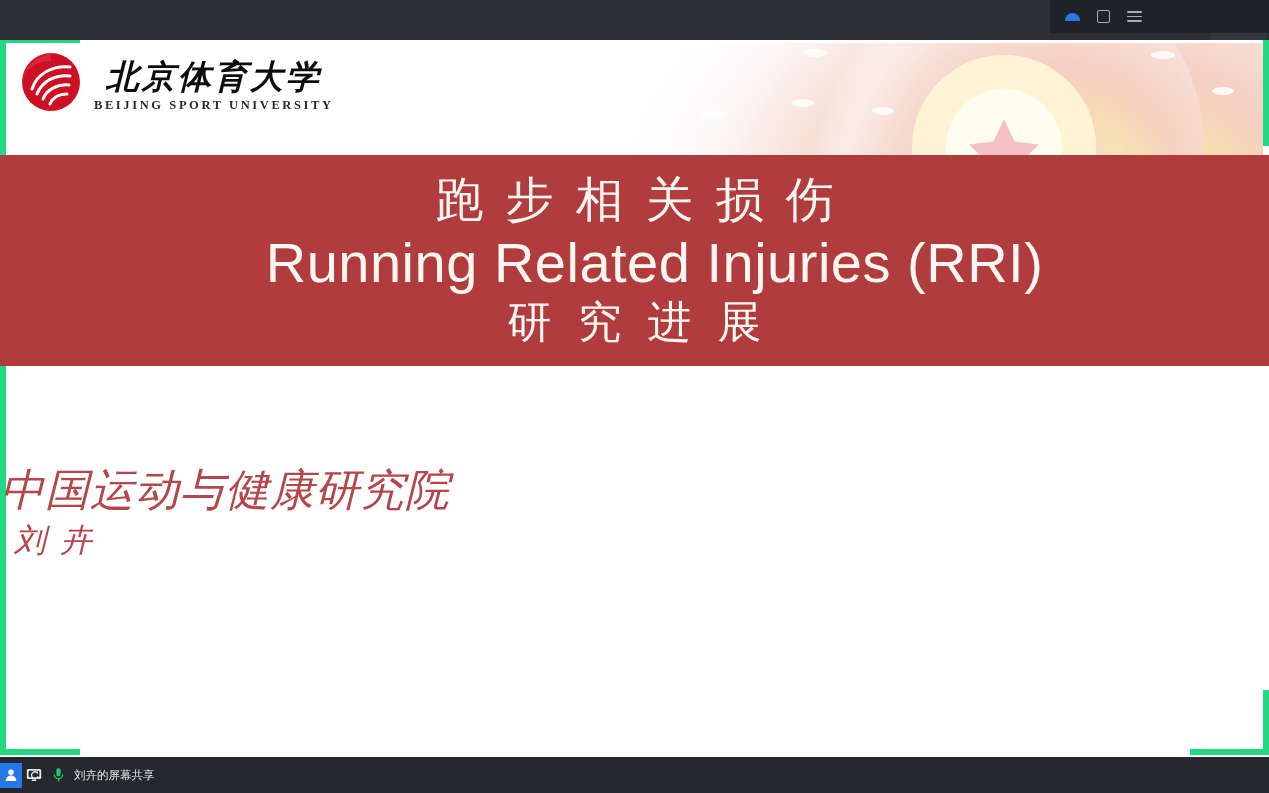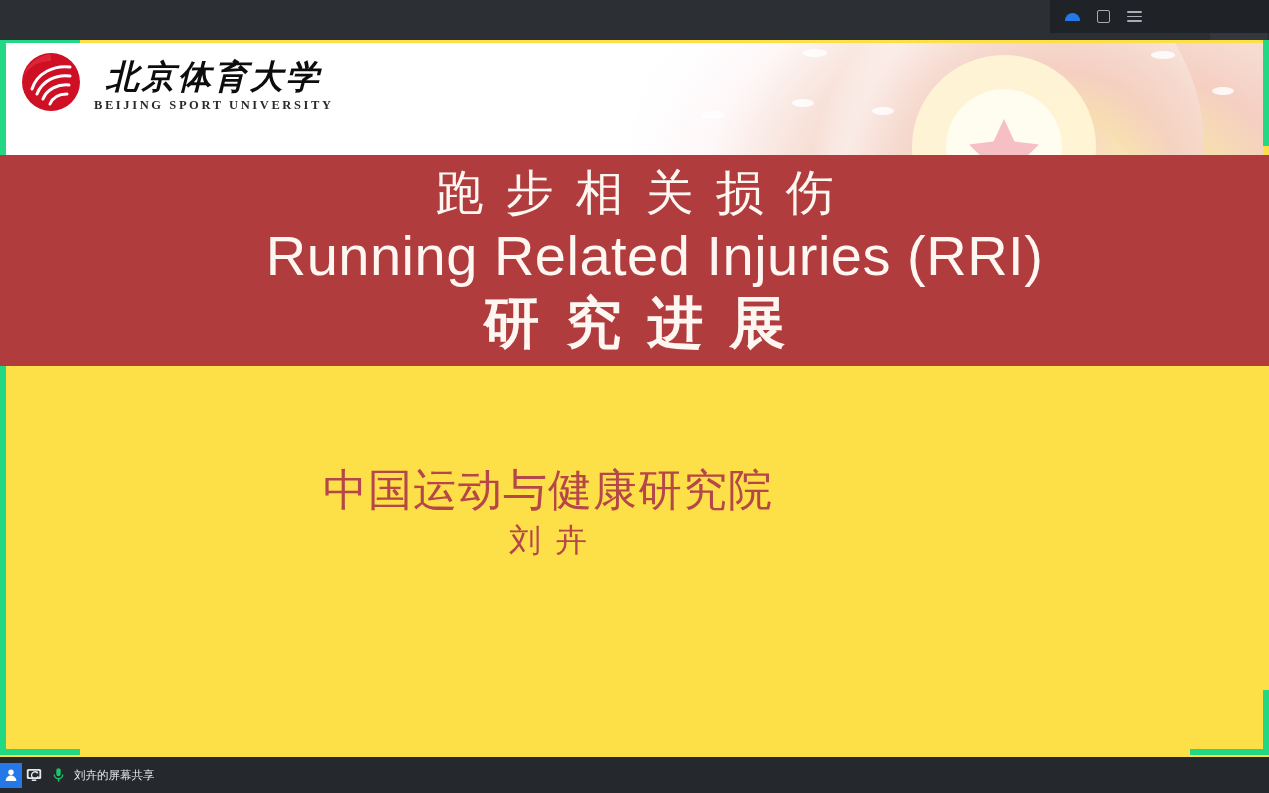--- a/index.html
+++ b/index.html
@@ -91,21 +91,21 @@
     background: #33373d;
     overflow: hidden;
   }
   .speaker-thumb svg { display: block; }
 
   
   .screen {
     position: absolute;
     left: 0; top: 40px;
     width: 1269px; height: 728px;
-    background: #fde047;
+    background: #ffffff;
     overflow: hidden;
   }
 
   
   .border-seg { position: absolute; background: #22d882; }
   .bs-top   { left: 0px;    top: 0px;   width: 80px;  height: 7px; }
   .bs-left  { left: 0px;    top: 0px;   width: 6px;   height: 715px; }
   .bs-right { left: 1263px; top: 0px;   width: 6px;   height: 106px; }
   .bs-bottom-l { left: 0px;    top: 709px; width: 80px;  height: 6px; }
   .bs-bottom-r { left: 1190px; top: 709px; width: 79px;  height: 6px; }
@@ -178,34 +178,35 @@
     color: #fdf6f1;
     font-size: 56px;
     font-weight: 400;
     line-height: 1.2;
     letter-spacing: .5px;
     white-space: nowrap;
     margin-left: 40px;
   }
   .t-cn2 {
     color: #fdf6f1;
-    font-size: 56px;
+    font-size: 44px;
     letter-spacing: 26px;
     text-indent: 26px;
     line-height: 1.2;
-    font-weight: 700;
+    font-weight: 400;
     white-space: nowrap;
   }
 
   
   .sub-block {
     position: absolute;
     left: 0; top: 420px;
     width: 1096px;
-    text-align: center;
+    text-align: left;
+    font-style: italic;
   }
   .sub-org {
     color: #b5464a;
     font-size: 44px;
     font-weight: 400;
     letter-spacing: 1px;
     line-height: 1.35;
     white-space: nowrap;
   }
   .sub-name {

